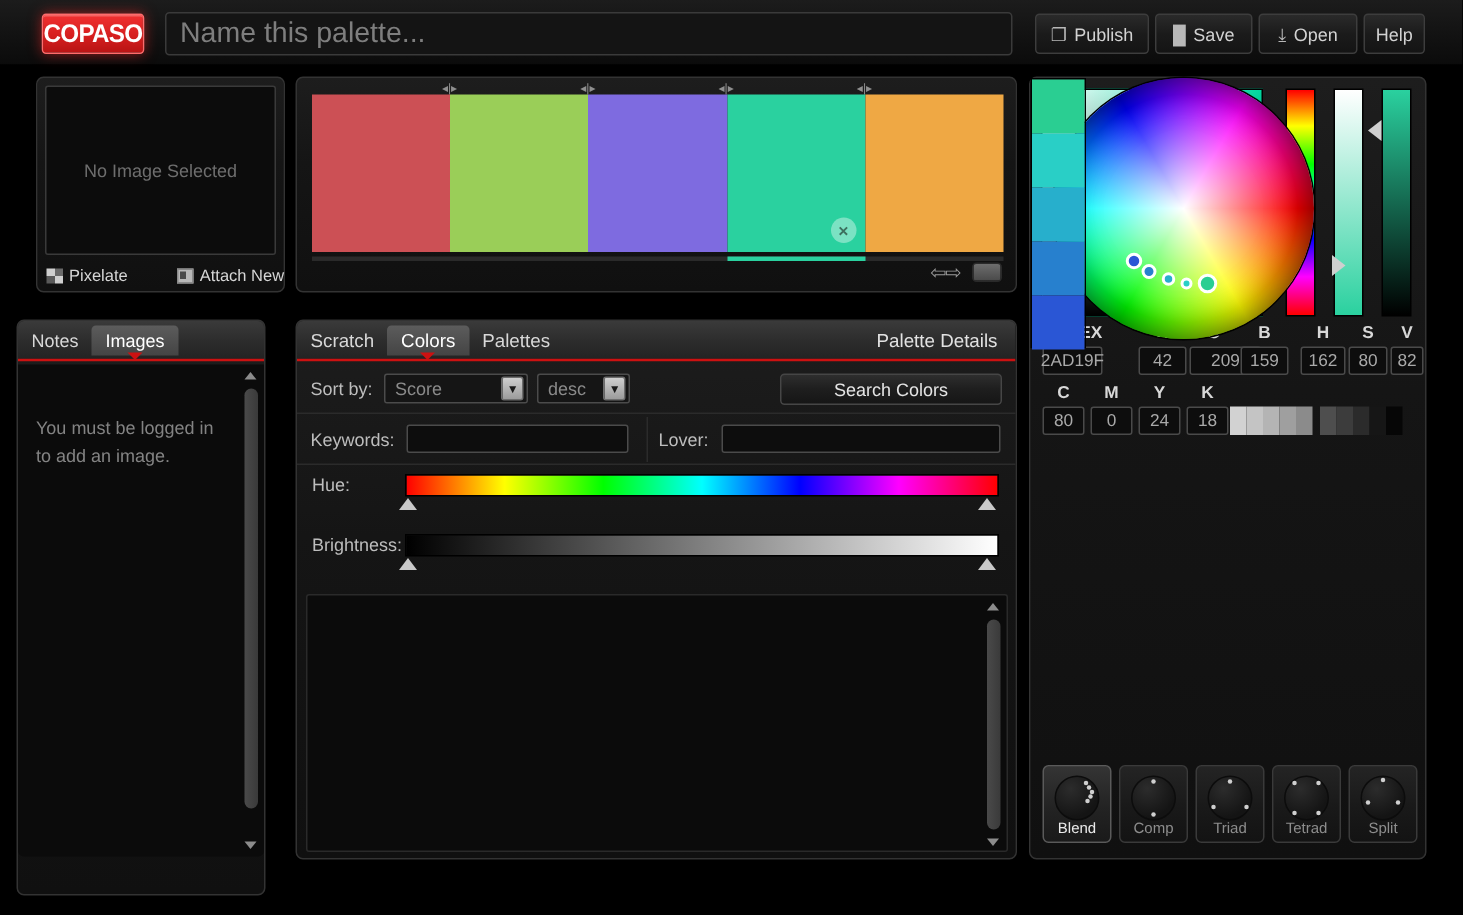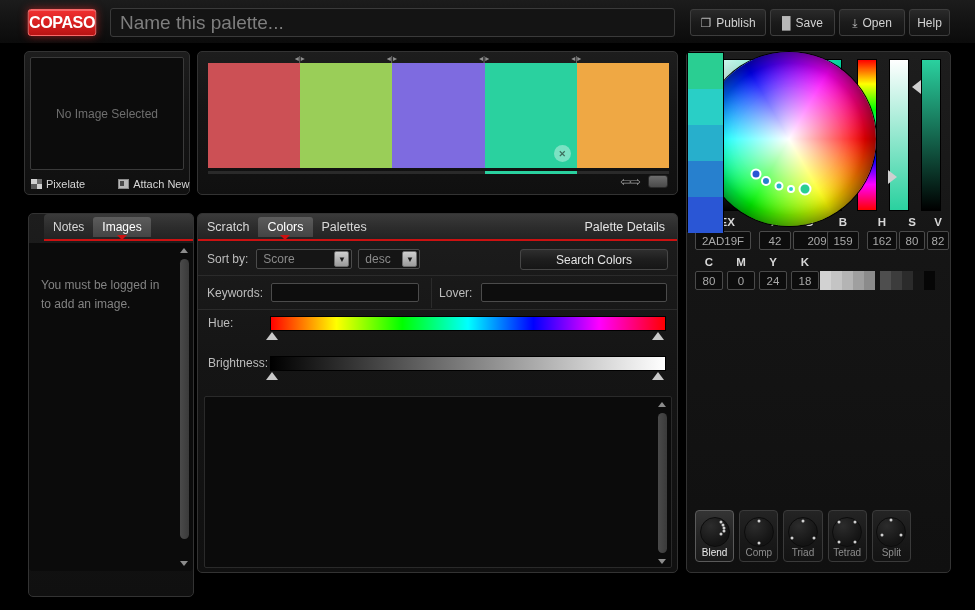--- a/index.html
+++ b/index.html
@@ -81,21 +81,21 @@
   .mini-ic.attach {
     background: #b8b8b8;
     border: 1px solid #8a8a8a;
     position: relative;
   }
   .mini-ic.attach::after {
     content:""; position:absolute; left:1px; top:1px; width:4px; height:5px; background:#4a4a4a;
   }
 
   
-  #notes-panel { left: 28px; top: 213px; width: 166px; height: 384px; padding-left: 15px; }
+  #notes-panel { left: 11px; top: 213px; width: 166px; height: 384px; }
   .tabbar {
     position: relative; height: 27px;
     background: linear-gradient(180deg,#3a3a3a 0%,#2c2c2c 55%,#232323 100%);
     border-bottom: 2px solid #cc1111;
     border-radius: 4px 4px 0 0;
     display: flex; align-items: center;
   }
   .tab {
     font-size: 12px; color: #d8d8d8; padding: 3px 9px; cursor: pointer;
     border-radius: 3px 3px 0 0; position: relative;
@@ -297,21 +297,21 @@
     position: absolute; border: 2px solid #fff; border-radius: 50%;
     transform: translate(-50%,-50%);
   }
   .blend-strip {
     position: absolute; left: 898px - 686px; top: 325px - 51px;
     width: 37px; height: 180px; border: 1px solid #000;
   }
   .blend-strip i { display: block; width: 100%; height: 36px; }
 
   .harmony-row {
-    position: absolute; left: 8px; top: 458px; width: 216px; height: 52px;
+    position: absolute; left: 8px; top: 458px; width: 250px; height: 52px;
     display: flex; gap: 5px;
   }
   .hbtn {
     width: 46px; height: 52px; border-radius: 4px;
     background: linear-gradient(180deg,#242424 0%,#191919 55%,#131313 100%);
     border: 1px solid #3a3a3a;
     position: relative; cursor: pointer;
   }
   .hbtn.active {
     background: linear-gradient(180deg,#343434 0%,#232323 55%,#1a1a1a 100%);
@@ -487,21 +487,21 @@
 
     <div class="fields">
       <div class="f-label" style="left:8px;  top:0; width:56px;">HEX</div>
       <div class="f-label" style="left:72px; top:0; width:32px;">R</div>
       <div class="f-label" style="left:106px;top:0; width:32px;">G</div>
       <div class="f-label" style="left:140px;top:0; width:32px;">B</div>
       <div class="f-label" style="left:180px;top:0; width:30px;">H</div>
       <div class="f-label" style="left:212px;top:0; width:26px;">S</div>
       <div class="f-label" style="left:240px;top:0; width:22px;">V</div>
 
-      <div class="f-box" style="left:8px;  top:15px; width:56px;text-align:center;">2AD19F</div>
+      <div class="f-box" style="left:8px;  top:15px; width:40px;text-align:center;">2AD19F</div>
       <div class="f-box" style="left:72px; top:15px; width:32px;">42</div>
       <div class="f-box" style="left:106px;top:15px; width:48px;">209</div>
       <div class="f-box" style="left:140px;top:15px; width:32px;">159</div>
       <div class="f-box" style="left:180px;top:15px; width:30px;">162</div>
       <div class="f-box" style="left:212px;top:15px; width:26px;">80</div>
       <div class="f-box" style="left:240px;top:15px; width:22px;">82</div>
 
       <div class="f-label" style="left:8px;  top:40px; width:28px;">C</div>
       <div class="f-label" style="left:40px; top:40px; width:28px;">M</div>
       <div class="f-label" style="left:72px; top:40px; width:28px;">Y</div>

